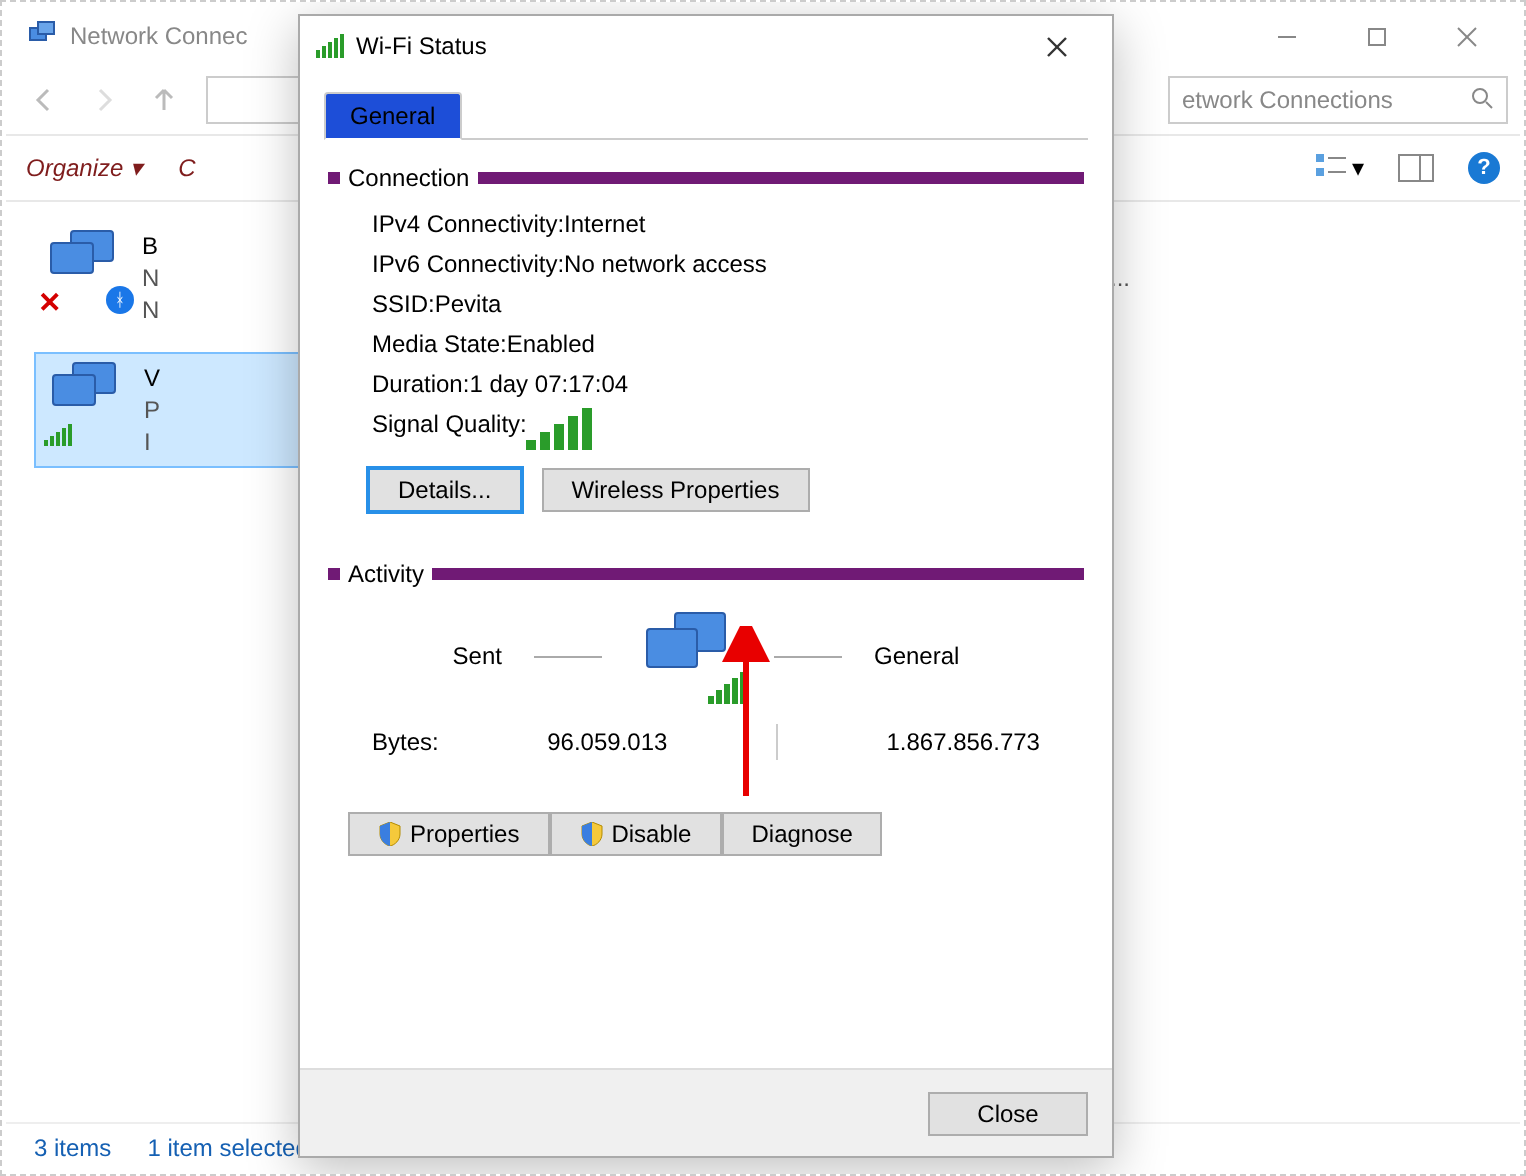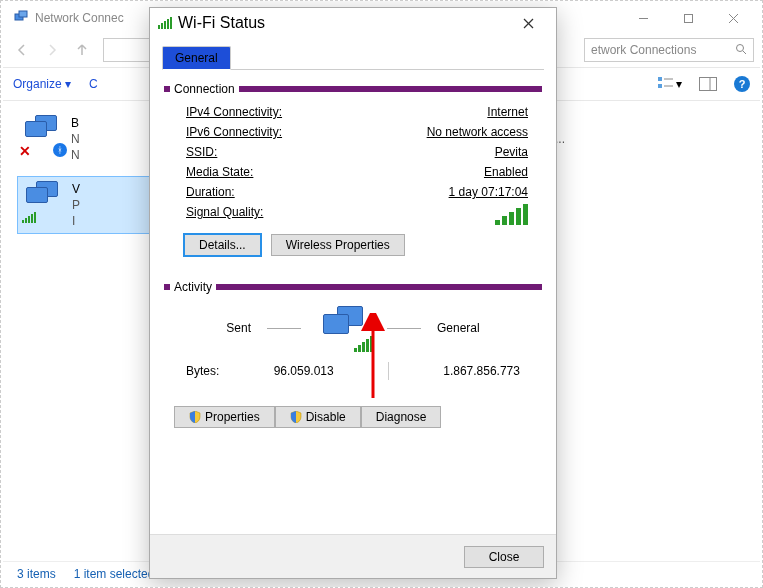--- a/index.html
+++ b/index.html
@@ -13,21 +13,21 @@
   .parent-winbtns .wb { width: 45px; height: 28px; display: flex; align-items: center; justify-content: center; color: #888; cursor: default; }
   .parent-winbtns .wb svg { width: 11px; height: 11px; }
 
   .parent-nav { height: 34px; display: flex; align-items: center; padding: 0 6px; gap: 4px; }
   .nav-arrow { width: 26px; height: 26px; border-radius: 3px; display: flex; align-items: center; justify-content: center; color: #bbb; }
   .addr-box { flex: 1; height: 24px; border: 1px solid #ccc; margin: 0 4px; display: flex; align-items: center; padding: 0 6px; color: #444; font-size: 12px; }
   .search-box { width: 170px; height: 24px; border: 1px solid #ccc; margin-left: 24px; display: flex; align-items: center; padding: 0 6px; color: #888; font-size: 12px; justify-content: space-between; }
   .search-box .mag { color: #888; }
 
   .parent-toolbar { height: 34px; border-top: 1px solid #e8e8e8; border-bottom: 1px solid #e8e8e8; display: flex; align-items: center; padding: 0 10px; gap: 18px; font-size: 12px; }
-  .parent-toolbar .org { color: #1d4ed8; }
+  .parent-toolbar .org { color: #7f1d1d; font-style: italic; }
   .parent-toolbar .rightbtns { margin-left: auto; display: flex; align-items: center; gap: 14px; }
   .toolbar-iconbtn { width: 24px; height: 22px; display: flex; align-items: center; justify-content: center; }
   .toolbar-dd { display: flex; align-items: center; gap: 2px; }
   .help-circle { width: 16px; height: 16px; border-radius: 50%; background: #1979d4; color: #fff; font-size: 11px; display: flex; align-items: center; justify-content: center; font-weight: bold; }
 
   .content-area { position: absolute; top: 100px; left: 0; right: 0; bottom: 24px; padding: 8px 14px; }
   .adapter-row { display: flex; align-items: flex-start; gap: 20px; flex-wrap: wrap; }
   .adapter { display: flex; gap: 6px; width: 240px; padding: 4px; }
   .adapter.selected { background: #cde8ff; border: 1px solid #7abfff; }
   .adapter .aicon { width: 44px; height: 40px; position: relative; }
@@ -46,31 +46,31 @@
   .sigmini span:nth-child(1){height:3px}.sigmini span:nth-child(2){height:5px}.sigmini span:nth-child(3){height:7px}.sigmini span:nth-child(4){height:9px}.sigmini span:nth-child(5){height:11px}
 
   .parent-status { position: absolute; bottom: 0; left: 0; right: 0; height: 24px; padding: 0 14px; display: flex; align-items: center; gap: 18px; font-size: 12px; color: #1560b3; border-top: 1px solid #eee; }
 
   
   .dialog { position: absolute; left: 148px; top: 6px; width: 408px; height: 572px; background: #fff; border: 1px solid #aaa; box-shadow: 0 6px 24px rgba(0,0,0,0.25); display: flex; flex-direction: column; }
   .dlg-titlebar { height: 30px; display: flex; align-items: center; padding: 0 8px; }
   .dlg-titlebar .ticon { margin-right: 6px; display: flex; align-items: flex-end; gap: 1px; }
   .dlg-titlebar .ticon span { width: 2px; background: #2a9c2a; }
   .dlg-titlebar .ticon span:nth-child(1){height:4px}.dlg-titlebar .ticon span:nth-child(2){height:6px}.dlg-titlebar .ticon span:nth-child(3){height:8px}.dlg-titlebar .ticon span:nth-child(4){height:10px}.dlg-titlebar .ticon span:nth-child(5){height:12px}
-  .dlg-titlebar .ttxt { font-size: 16px; }
+  .dlg-titlebar .ttxt { font-size: 12px; }
   .dlg-close { margin-left: auto; width: 40px; height: 26px; display: flex; align-items: center; justify-content: center; cursor: default; }
   .dlg-close svg { width: 11px; height: 11px; }
 
   .dlg-body { flex: 1; padding: 6px 12px 10px; background: #fff; }
   .tabstrip { height: 26px; display: flex; align-items: flex-end; border-bottom: 1px solid #ccc; }
   .tab { padding: 4px 12px; font-size: 12px; border: 1px solid #ccc; border-bottom: 1px solid #fff; background: #1d4ed8; position: relative; top: 1px; border-radius: 2px 2px 0 0; }
 
   fieldset.group { border: none; border-top: 6px solid #701a75; margin: 12px 2px 6px; padding: 6px 6px 10px; }
   fieldset.group legend { font-size: 12px; padding: 0 4px; color: #000; }
-  .kv { display: flex; justify-content: space-between; font-size: 12px; padding: 3px 8px 3px 16px; text-decoration: underline; }
+  .kv { display: flex; font-size: 12px; padding: 3px 8px 3px 16px; }
   .kv .k { color: #000; }
   .kv .v { color: #000; text-align: right; }
 
   .sigbars { display: flex; align-items: flex-end; gap: 2px; height: 20px; }
   .sigbars span { width: 5px; background: #2a9c2a; }
   .sigbars span:nth-child(1){height:5px}.sigbars span:nth-child(2){height:9px}.sigbars span:nth-child(3){height:13px}.sigbars span:nth-child(4){height:17px}.sigbars span:nth-child(5){height:21px}
 
   .btnrow { display: flex; gap: 10px; padding: 6px 0 2px 14px; }
   .wbtn { font-size: 12px; padding: 3px 14px; background: #e1e1e1; border: 1px solid #adadad; min-width: 76px; cursor: default; display: inline-flex; align-items: center; justify-content: center; gap: 4px; }
   .wbtn.focus { outline: 2px solid #2890e8; outline-offset: -1px; }

